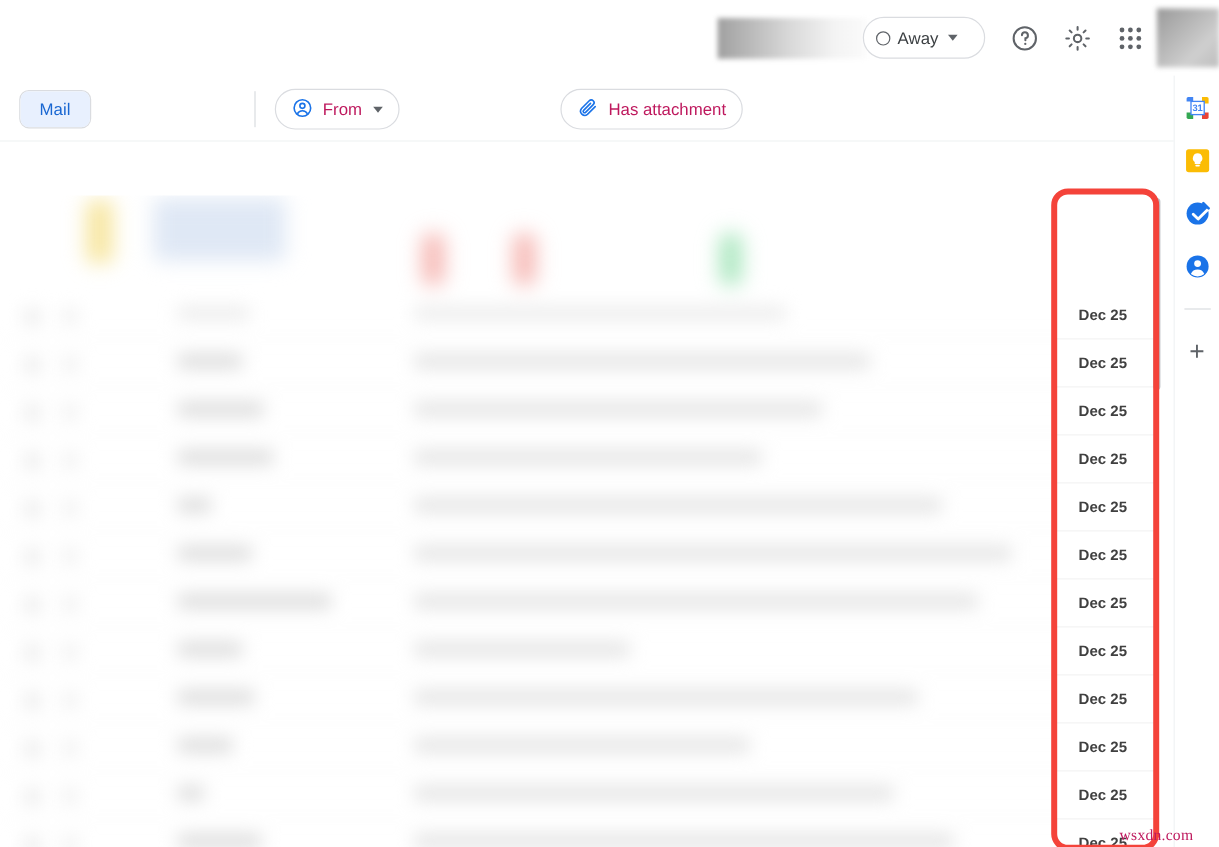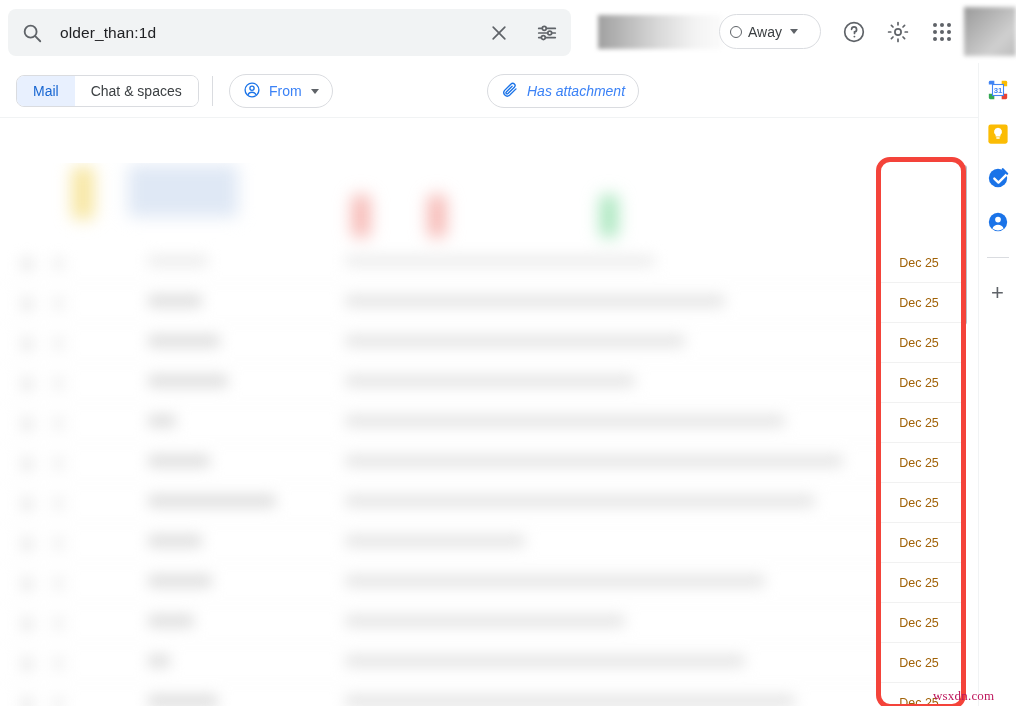--- a/index.html
+++ b/index.html
@@ -85,29 +85,29 @@
     display:flex; align-items:center; padding:0 16px; font-size:14px;
     color:#3c4043; cursor:pointer; background:#fff; height:100%;
   }
   .seg .segbtn.active { background:#e8f0fe; color:#1967d2; font-weight:500; }
   .seg-div { position:absolute; left:212px; top:13px; width:1px; height:30px; background:#dadce0; }
 
   .chip {
     position:absolute; top:11px; height:34px;
     border:1px solid #dadce0; border-radius:18px; background:#fff;
     display:flex; align-items:center; gap:8px; padding:0 13px;
-    font-size:14px; color:#3b82f6; cursor:pointer; white-space:nowrap;
+    font-size:14px; color:#be185d; cursor:pointer; white-space:nowrap;
   }
   .chip .cdn {
     width:0;height:0;border-left:4.5px solid transparent;border-right:4.5px solid transparent;
     border-top:5px solid #5f6368; margin-left:1px;
   }
   #chip-from { left:229px; }
   #chip-anytime { left:347px; }
-  #chip-attach { left:487px;font-style:italic; }
+  #chip-attach { left:467px; }
   #chip-to { left:653px; }
   #chip-unread { left:745px; }
 
   
   .toolbar { position:absolute; left:0; top:118px; width:1016px; height:45px; }
   .tb-item { position:absolute; display:flex; align-items:center; cursor:pointer; }
   #sel-all { left:18px; top:130px; gap:3px; }
   .sq-check { width:17px;height:17px;border:2px solid #5f6368;border-radius:2px; }
   #refresh-btn { left:76px; top:129px; width:22px; height:22px; justify-content:center; }
   #more-btn { left:118px; top:129px; width:20px; height:22px; justify-content:center; }
@@ -135,21 +135,21 @@
   .brow .bsub { position:absolute; left:345px; top:12px; height:12px; background:#e4e4e4; border-radius:3px; }
   .brow.read .bname, .brow.read .bsub { background:#ededed; }
   .rowline { position:absolute; left:0; width:962px; height:1px; background:#f4f4f4; }
   .promo-dot { position:absolute; width:22px; height:52px; border-radius:4px; filter:blur(5px); }
 
   
   .date-col { position:absolute; left:876px; top:163px; width:86px; height:543px; }
   .date-cell {
     position:absolute; left:0; width:86px; height:40px;
     display:flex; align-items:center; justify-content:center;
-    font-size:12.5px; color:#a16207; font-weight:normal;
+    font-size:12.5px; color:#404040; font-weight:bold;
     border-bottom:1px solid #f1f1f1; background:#fff;
   }
   .date-cell.read {
     background:#f6f8f8; color:#5f6368; font-weight:normal;
     justify-content:flex-start; padding-left:4px;
   }
   .date-cell.read.tall { height:80px; }
 
   .list-scrollbar {
     position:absolute; left:961px; top:165px; width:6px; height:160px;
@@ -176,45 +176,20 @@
     position:absolute; left:933px; top:688px; font-size:13px; color:#be185d;
     font-family:"Liberation Serif", serif; letter-spacing:.2px;
   }
 </style>
 </head>
 <body>
 
 <div id="app">
 
   <div class="searchbar-row">
-    <div class="search-box">
-      <div class="search-icon-btn">
-        <svg width="22" height="22" viewBox="0 0 24 24" fill="none" stroke="#5f6368" stroke-width="2">
-          <circle cx="10.5" cy="10.5" r="6.5"></circle>
-            <line x1="15.5" y1="15.5" x2="21" y2="21" stroke-linecap="round"></line>
-        </svg>
-      </div>
-      <input class="search-input" value="older_than:1d" placeholder="Search mail" style="">
-      <div class="search-clear">
-        <svg width="20" height="20" viewBox="0 0 24 24" stroke="#5f6368" stroke-width="2" stroke-linecap="round">
-          <line x1="5" y1="5" x2="19" y2="19"></line>
-            <line x1="19" y1="5" x2="5" y2="19"></line>
-        </svg>
-      </div>
-      <div class="search-opts">
-        <svg width="22" height="22" viewBox="0 0 24 24" stroke="#5f6368" stroke-width="1.9" stroke-linecap="round">
-          <line x1="3" y1="7" x2="21" y2="7"></line>
-            <line x1="3" y1="12" x2="21" y2="12"></line>
-            <line x1="3" y1="17" x2="21" y2="17"></line>
-          <circle cx="9" cy="7" r="2.1" fill="#fff"></circle>
-            <circle cx="15" cy="12" r="2.1" fill="#fff"></circle>
-            <circle cx="8" cy="17" r="2.1" fill="#fff"></circle>
-        </svg>
-      </div>
-    </div>
 
     <div class="blur-strip"></div>
 
     <div class="away-chip">
       <span class="away-circle"></span>
       <span class="away-label">Away</span>
       <span class="chev-dn"></span>
     </div>
 
     <div class="top-icon-btn" id="help-btn">
@@ -245,21 +220,20 @@
           <i></i>
       </span>
     </div>
 
     <div class="avatar-blur"></div>
   </div>
 
   <div class="chips-row">
     <div class="seg">
       <div class="segbtn active">Mail</div>
-      <div class="segbtn">Chat &amp; spaces</div>
     </div>
     <div class="seg-div"></div>
 
     <div class="chip" id="chip-from">
       <span>
         <svg width="18" height="18" viewBox="0 0 24 24" fill="none" stroke="#1a73e8" stroke-width="1.8">
           <circle cx="12" cy="12" r="9.2"></circle>
             <circle cx="12" cy="9.6" r="2.8"></circle>
           <path d="M6.4 18.6a6.2 6.2 0 0 1 11.2 0"></path>
         </svg>

